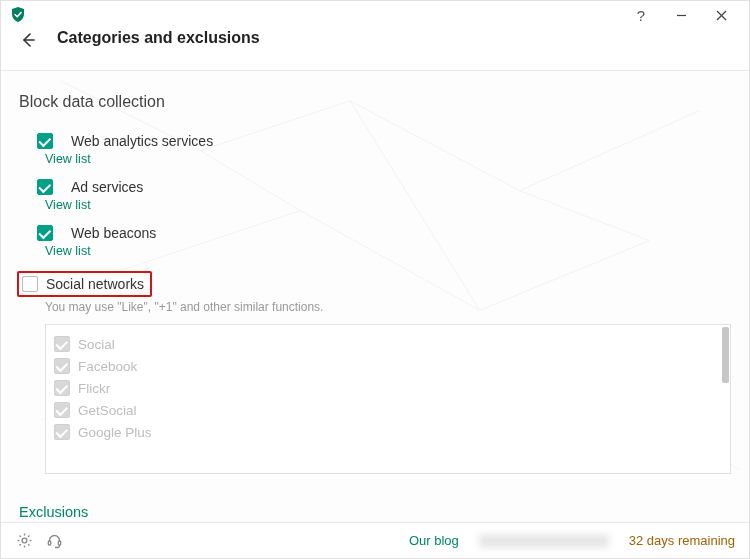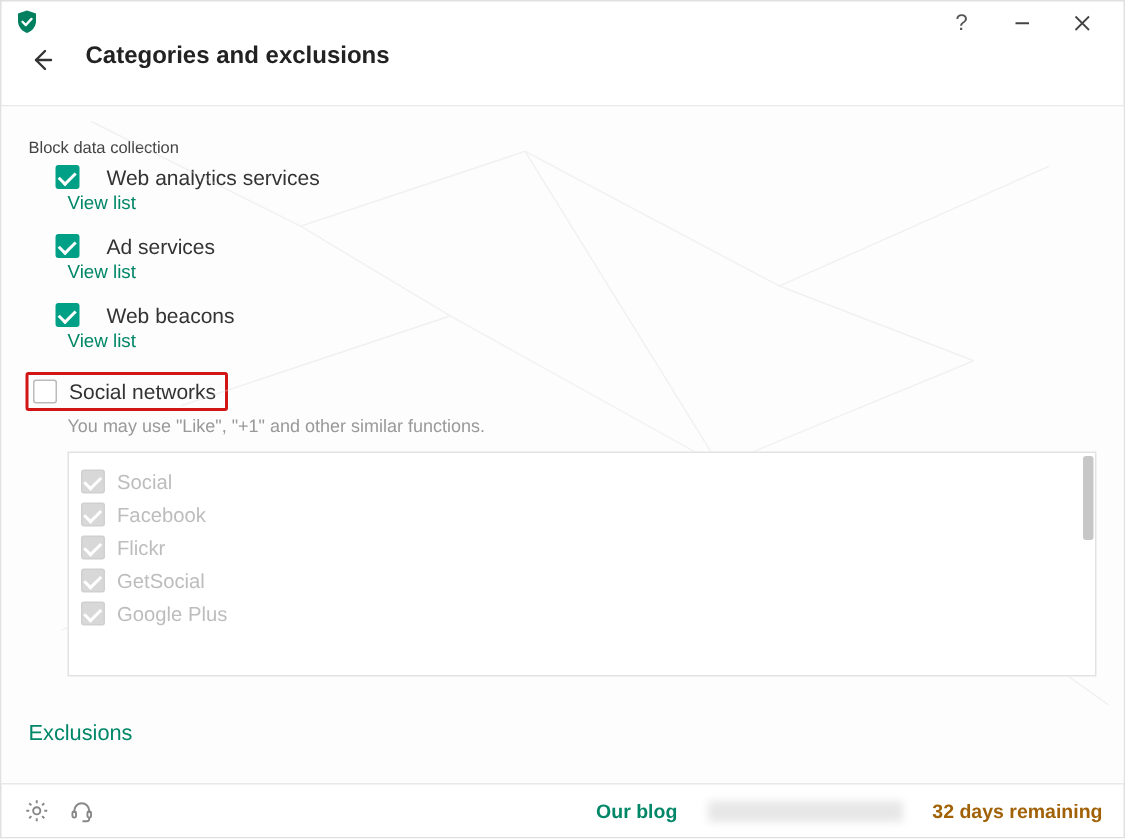--- a/index.html
+++ b/index.html
@@ -66,23 +66,23 @@
       background:
         linear-gradient(to bottom, #fdfdfd, #fdfdfd);
     }
     .geo-bg {
       position: absolute;
       inset: 0;
       pointer-events: none;
       opacity: 0.35;
     }
     .section-title {
-      font-size: 11px;
+      font-size: 16px;
       color: #444;
-      margin-bottom: 5px;
+      margin-bottom: 22px;
     }
     .category {
       margin-bottom: 12px;
       padding-left: 2px;
     }
     .cat-row {
       display: flex;
       align-items: center;
       gap: 18px;
       margin-left: 16px;
@@ -191,21 +191,21 @@
     }
     .footer-left { display: flex; align-items: center; gap: 12px; }
     .footer-icon {
       width: 18px; height: 18px;
       display: flex; align-items: center; justify-content: center;
       color: #777;
       cursor: pointer;
     }
     .footer-right {
       margin-left: auto;
-      display: flex; align-items: center; gap: 20px; font-weight: bold;
+      display: flex; align-items: center; gap: 20px;
     }
     .blog-link { color: #008768; font-size: 13px; cursor: pointer; }
     .blurred-email {
       width: 130px; height: 14px;
       background: #e7e7e7;
       filter: blur(3px);
       border-radius: 2px;
     }
     .license-text { color: #a16207; font-size: 13px; cursor: pointer; }
   </style>

